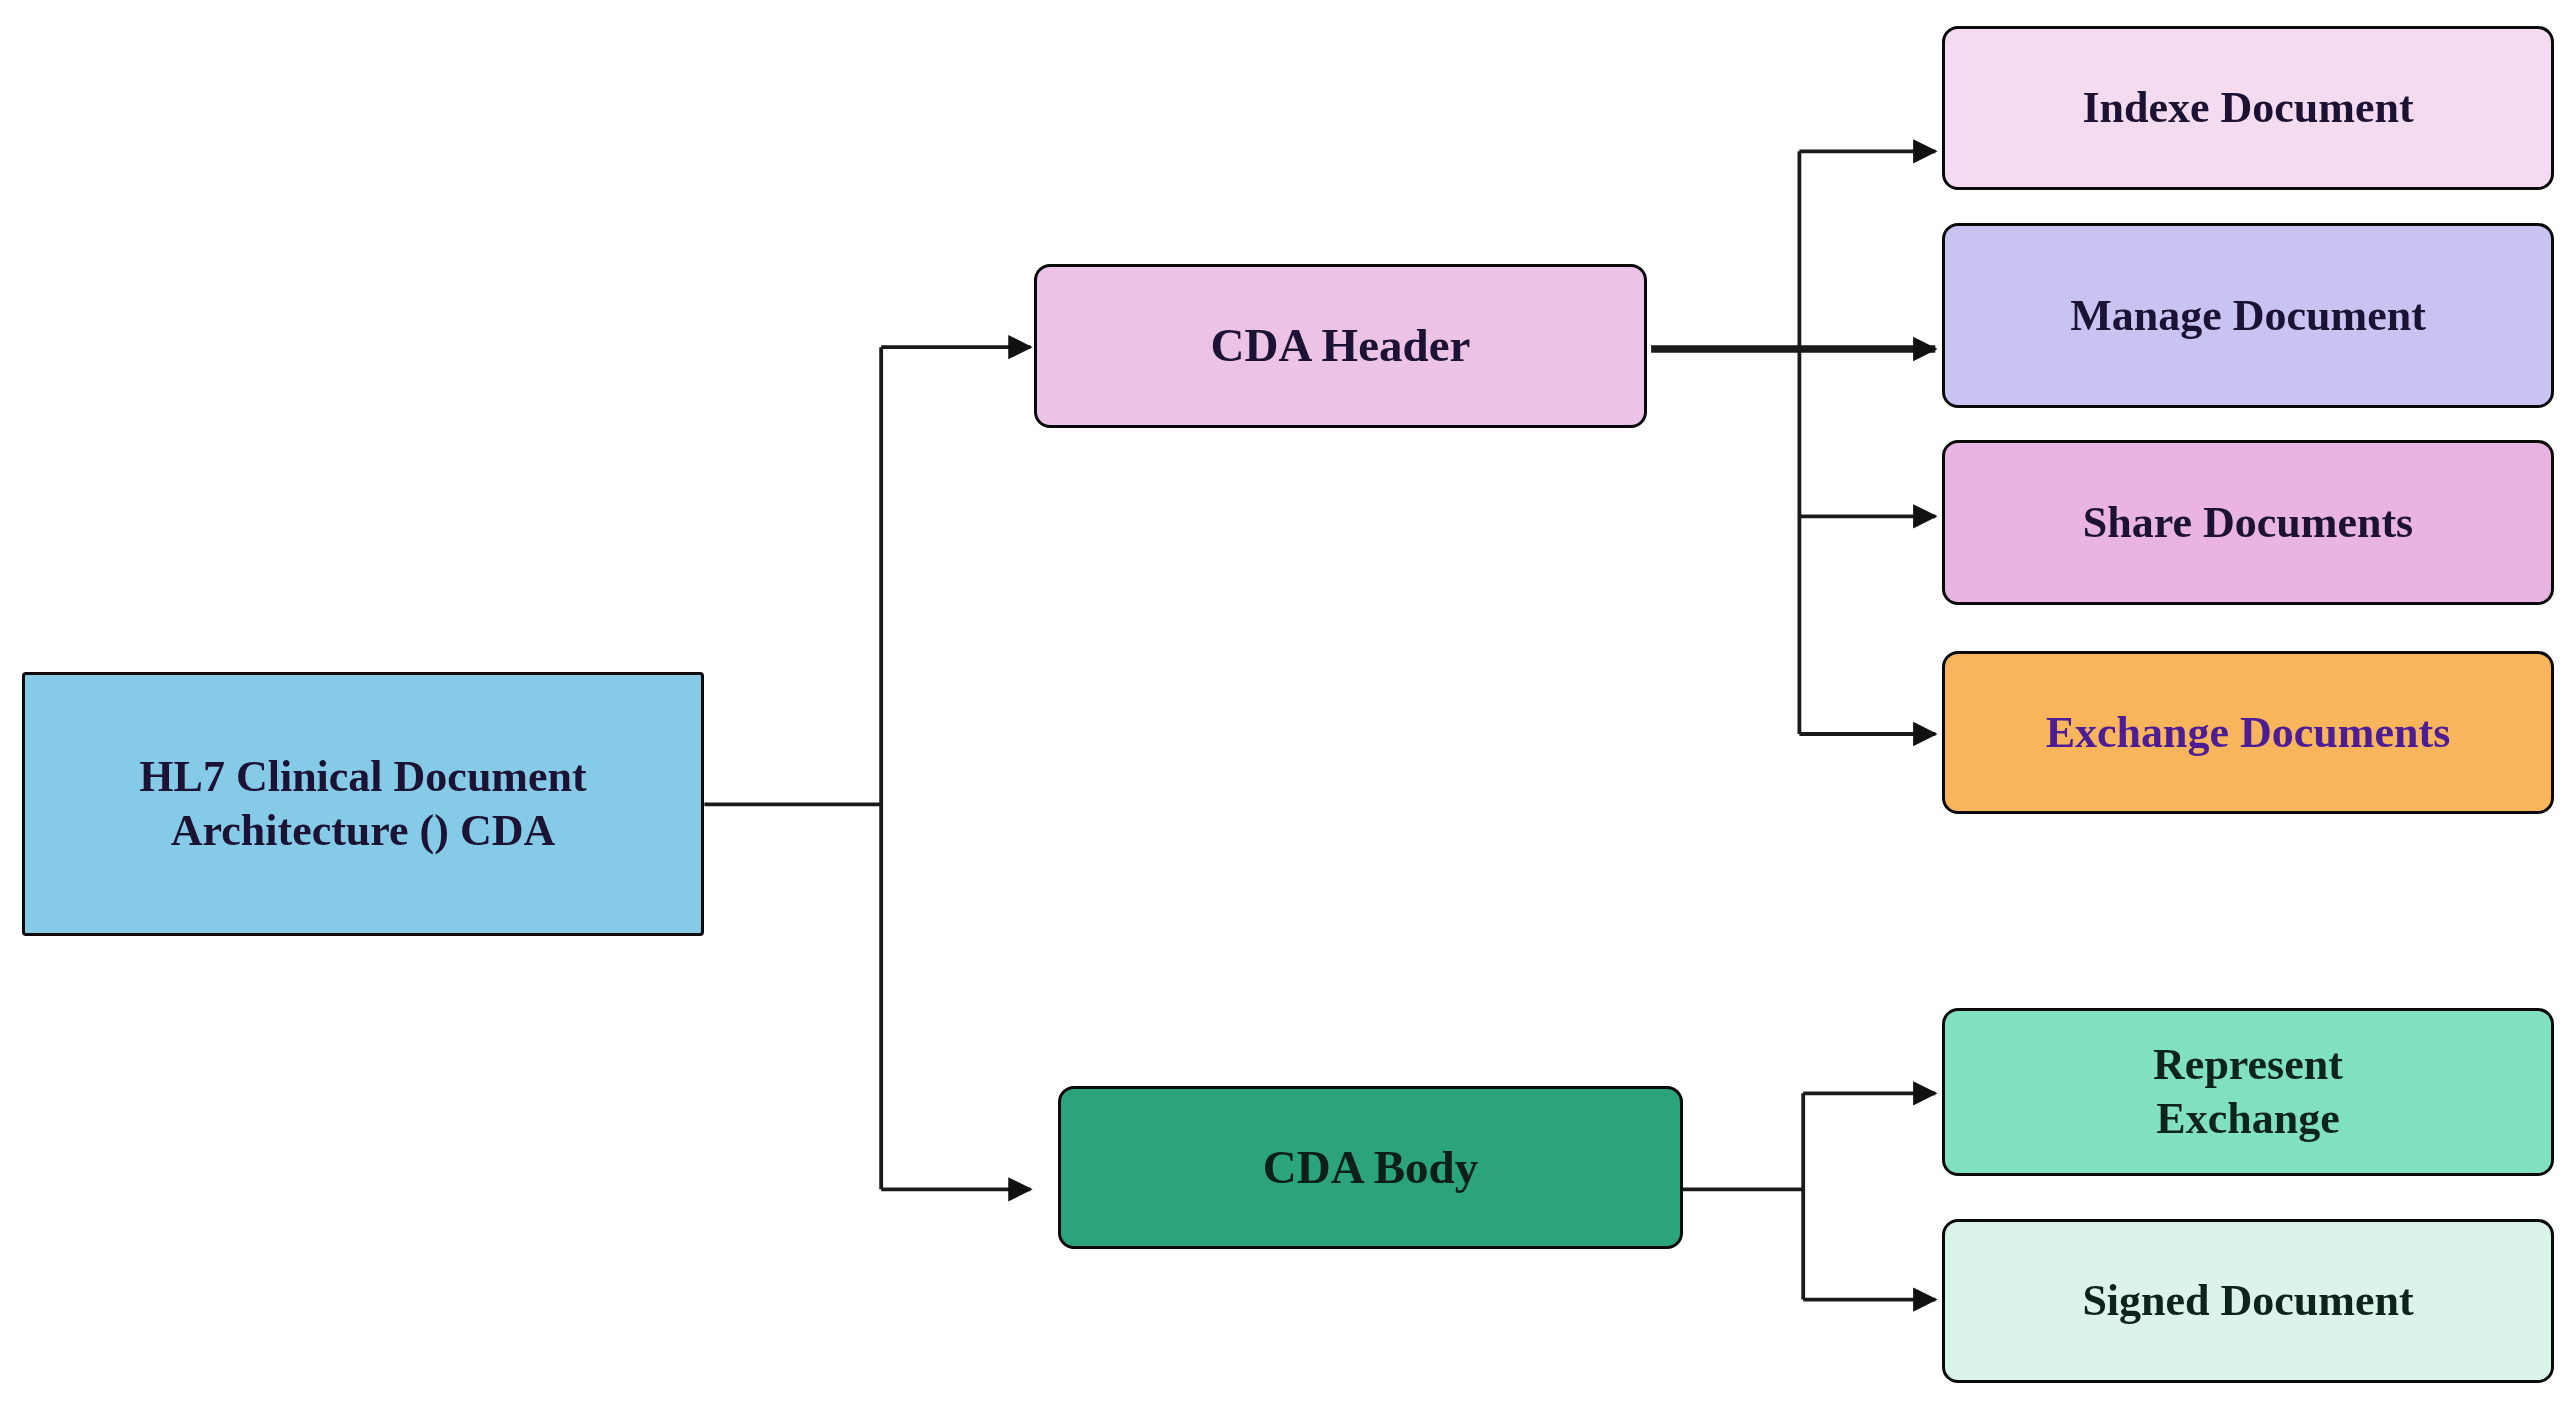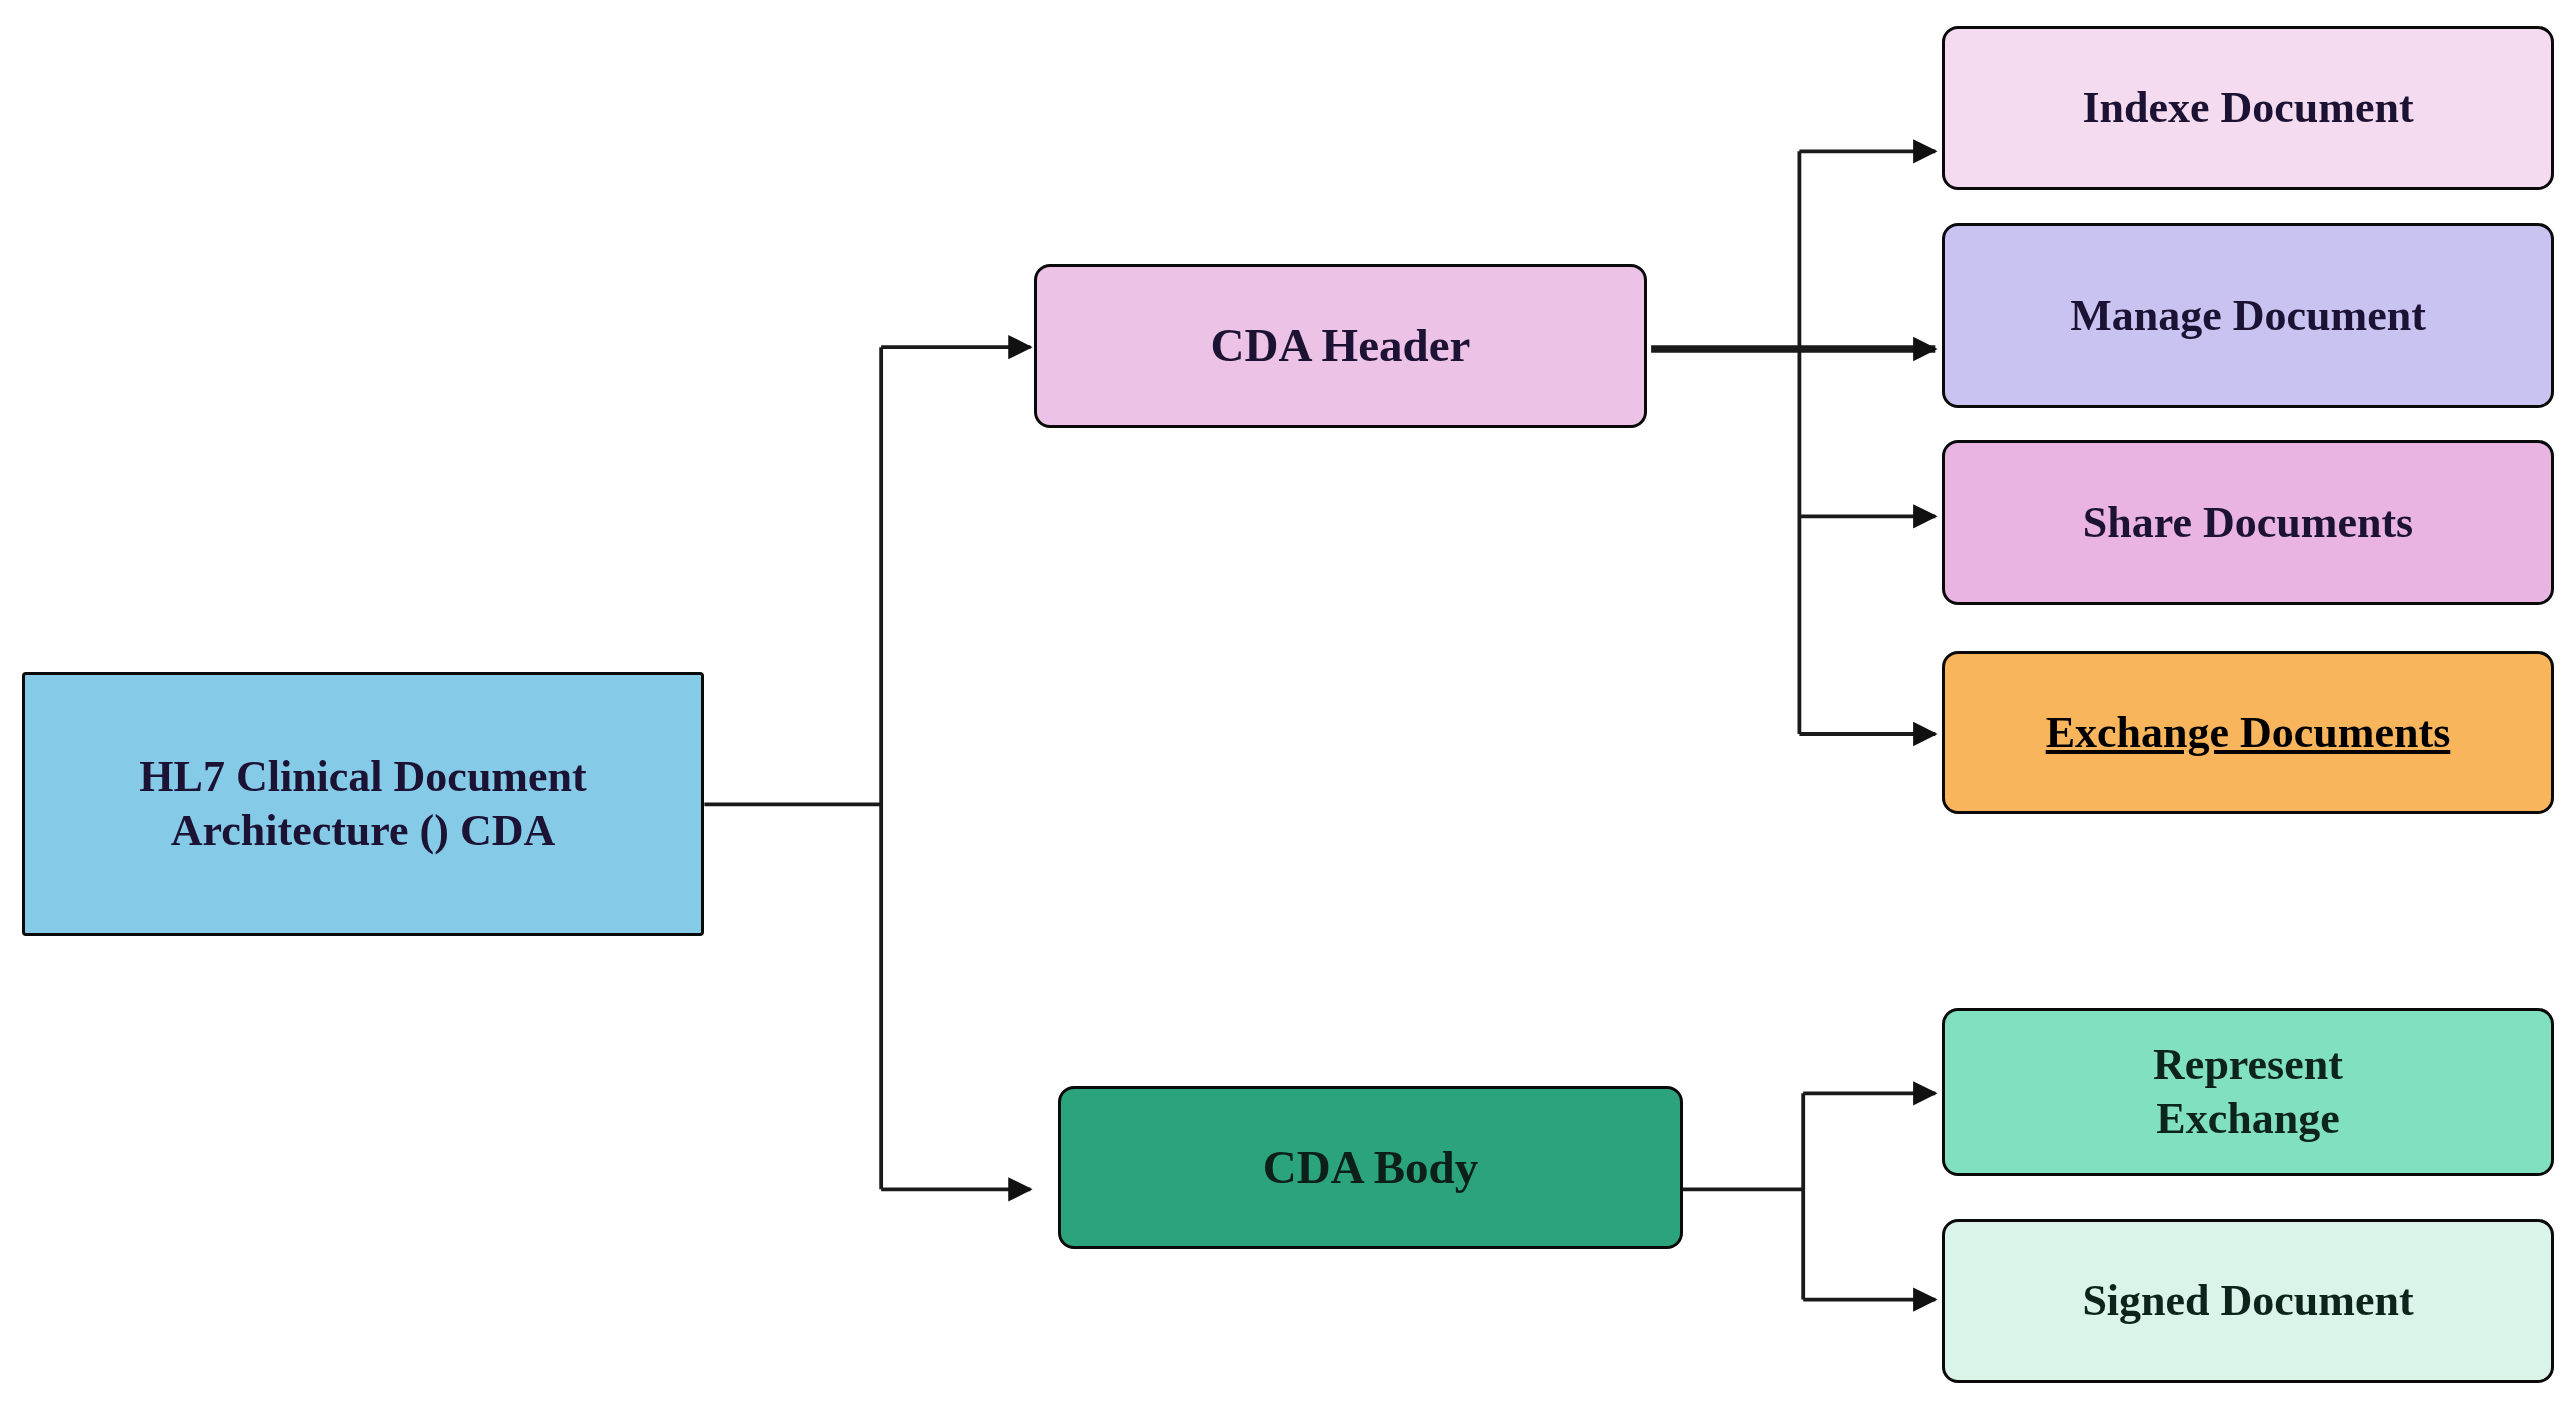--- a/index.html
+++ b/index.html
@@ -27,21 +27,21 @@
     color:#1c1233;
     padding:0 23px;
   }
   .n-root   {left:22px;  top:672px;  width:682px; height:264px; border-radius:4px; font-size:44px;}
   .n-header {left:1034px;top:264px;  width:613px; height:164px; font-size:47px;}
   .n-body   {left:1034px;top:1086px; width:625px; height:163px; font-size:47px; color:#0c1f18;margin-left:24px;}
   .n-b1, .n-b2, .n-b3, .n-b4, .n-b5, .n-b6 {left:1942px;width:612px;}
   .n-b1{top:26px;  height:164px;}
   .n-b2{top:223px; height:185px;}
   .n-b3{top:440px; height:165px;}
-  .n-b4{top:651px; height:163px; color:#000000;text-decoration:underline;}
+  .n-b4{top:651px; height:163px; color:#4c1d95;}
   .n-b5{top:1008px;height:168px; color:#0c241b;}
   .n-b6{top:1219px;height:164px; color:#0c241b;}
   .label{display:block;}
 </style>
 </head>
 <body>
 
 <div class="canvas">
 
   <svg class="edges" viewBox="0 0 2710 1484" xmlns="http://www.w3.org/2000/svg">

